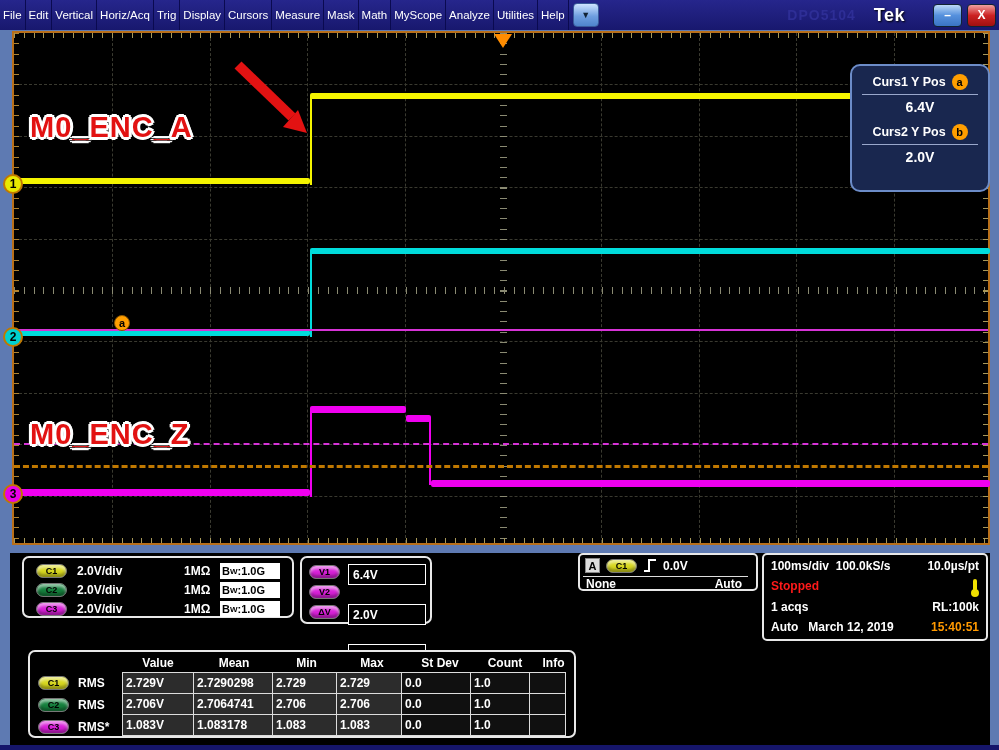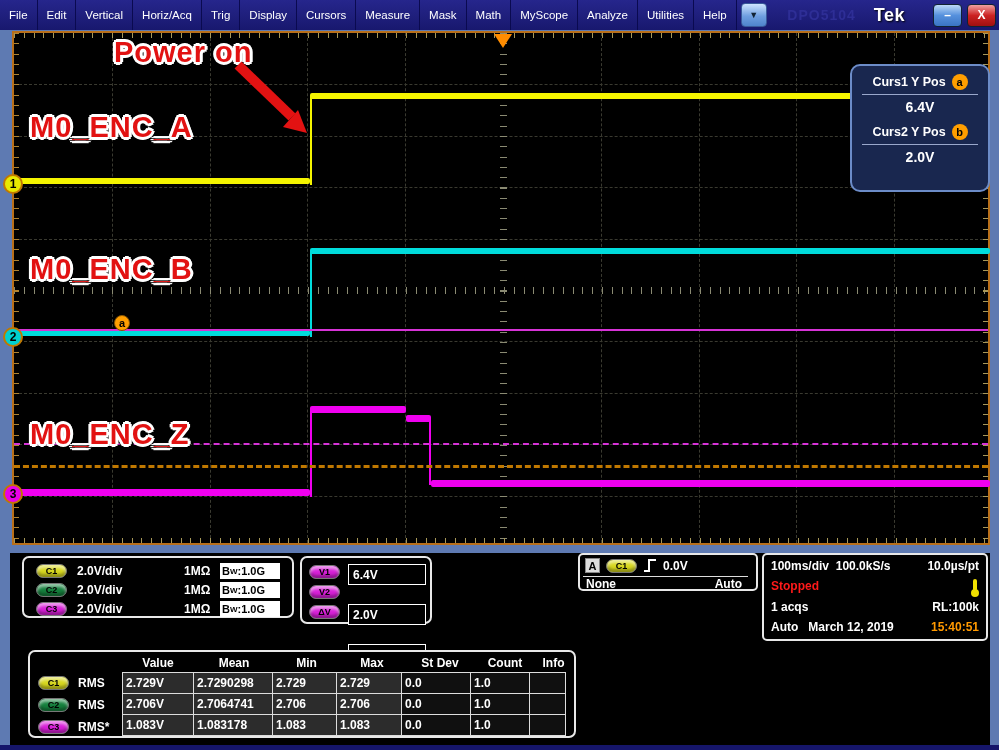--- a/index.html
+++ b/index.html
@@ -3,21 +3,21 @@
 <meta charset="utf-8">
 <style>
   * { margin:0; padding:0; box-sizing:border-box; }
   html,body { width:999px; height:750px; overflow:hidden; background:#5e7ab2;
     font-family:"Liberation Sans", sans-serif; position:relative; }
 
   
   .menubar { position:absolute; left:0; top:0; width:999px; height:30px;
     background:linear-gradient(#26268c,#18186e); display:flex; align-items:stretch; }
   .menu-item { color:#fff; font-size:11.5px; display:flex; align-items:center;
-    padding:0 9px; border-right:1px solid #0a0a50; cursor:default; white-space:nowrap; }
+    padding:0 3px; border-right:1px solid #0a0a50; cursor:default; white-space:nowrap; }
   .menu-drop-btn { width:26px; height:24px; margin:3px 4px; border-radius:4px;
     background:linear-gradient(#cfe4ff,#6f9fe0 55%,#4f84cc); border:1px solid #3a5a9a;
     color:#123; font-size:9px; display:flex; align-items:center; justify-content:center; }
   .menubar-right { margin-left:auto; display:flex; align-items:center; }
   .model-ghost { color:#2e2e96; font-size:14px; font-weight:bold; letter-spacing:1px; margin-right:18px; }
   .tek-logo { color:#fff; font-size:18px; font-weight:bold; letter-spacing:.5px;
     text-shadow:1px 1px 2px #000; margin-right:28px; }
   .win-btn { width:29px; height:23px; border-radius:4px; margin-right:5px; color:#fff;
     font-size:12px; font-weight:bold; display:flex; align-items:center; justify-content:center;
     border:1px solid #123; }
@@ -213,23 +213,21 @@
   <div class="ch-marker" style="top:294px; background:#00d0d0;">2</div>
   <div class="ch-marker" style="top:451px; background:#e800e8;">3</div>
 
   <div class="trig-pos-marker"></div>
   <div class="trig-level-arrow">
     <div class="head"></div>
     <div class="stem"></div>
   </div>
   <div class="cursor-a-handle">a</div>
 
-  <div class="anno anno-power">Power on</div>
   <div class="anno anno-a">M0_ENC_A</div>
-  <div class="anno anno-b">M0_ENC_B</div>
   <div class="anno anno-z">M0_ENC_Z</div>
 
   <svg class="red-arrow-svg" width="978" height="514">
     <line x1="224" y1="32" x2="278" y2="84" stroke="#e21212" stroke-width="10"></line>
     <polygon points="293,100 269,94 284,77" fill="#e21212"></polygon>
   </svg>
 
   <div class="readout">
     <div class="row">
       <span>Curs1 Y Pos</span>

